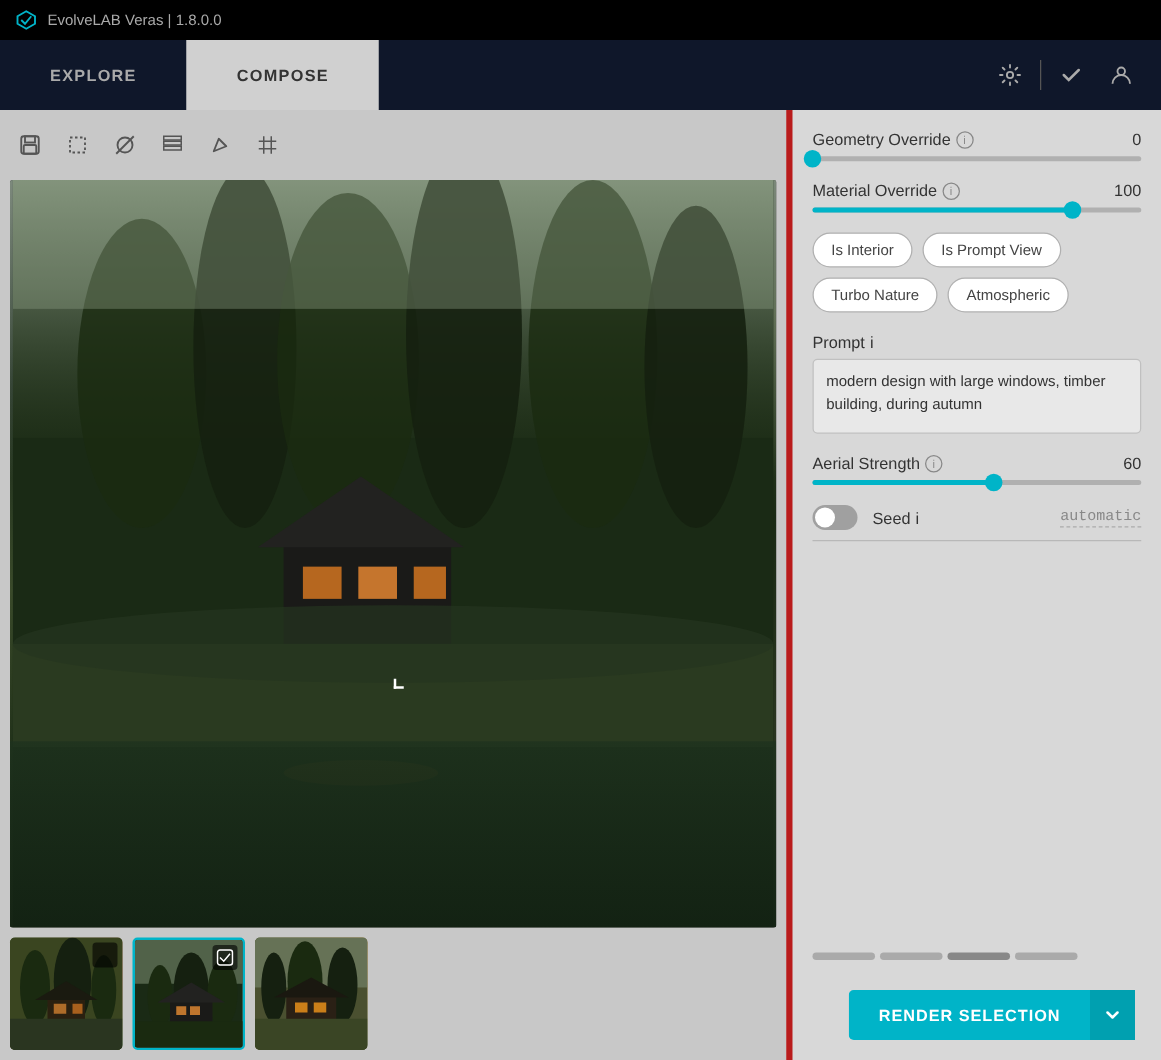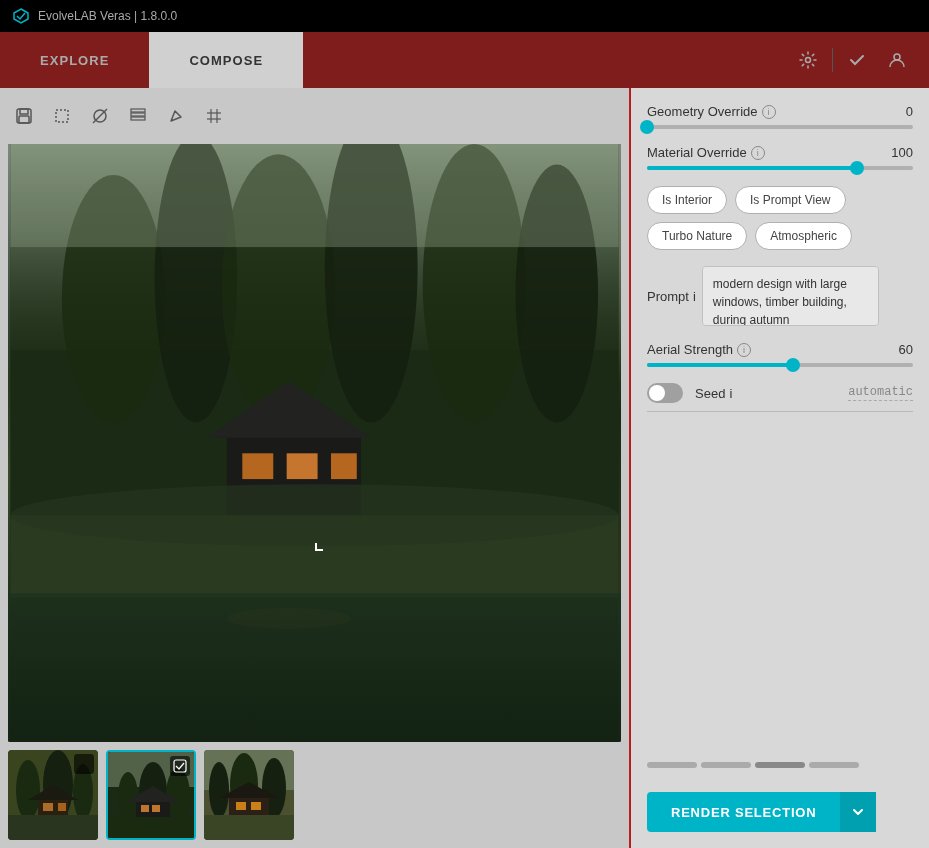--- a/index.html
+++ b/index.html
@@ -27,21 +27,21 @@
       width: 18px;
       height: 18px;
     }
     .title-bar-text {
       color: #aaa;
       font-size: 12px;
     }
 
     
     .nav-bar {
-      background: #7f1d1d;
+      background: #0f172a;
       height: 56px;
       display: flex;
       align-items: stretch;
       flex-shrink: 0;
       position: relative;
     }
     .nav-tab {
       padding: 0 40px;
       display: flex;
       align-items: center;
@@ -237,21 +237,21 @@
 
     
     .right-panel {
       width: 300px;
       background: #d8d8d8;
       padding: 16px;
       display: flex;
       flex-direction: column;
       gap: 16px;
       flex-shrink: 0;
-      border-left: 2px solid #b91c1c;
+      border-left: 5px solid #b91c1c;
     }
 
     
     .slider-row {
       display: flex;
       flex-direction: column;
       gap: 6px;
     }
     .slider-header {
       display: flex;
@@ -320,21 +320,21 @@
       font-size: 12px;
       color: #444;
       cursor: pointer;
       border: 1px solid #b0b0b0;
       user-select: none;
     }
 
     
     .prompt-section {
       display: flex;
-      flex-direction: row;
+      flex-direction: column;
       gap: 6px;
     }
     .prompt-label {
       font-size: 13px;
       color: #333;
       display: flex;
       align-items: center;
       gap: 4px;
     }
     .prompt-textarea {
@@ -401,20 +401,21 @@
     }
     .dot.active {
       background: #888;
     }
 
     
     .render-btn-container {
       display: flex;
       border-radius: 4px;
       overflow: hidden;
+      margin-left: 29px;
     }
     .render-btn-main {
       background: #00b4c8;
       color: #fff;
       border: none;
       padding: 0 24px;
       height: 40px;
       font-size: 13px;
       font-weight: 600;
       letter-spacing: 0.06em;

